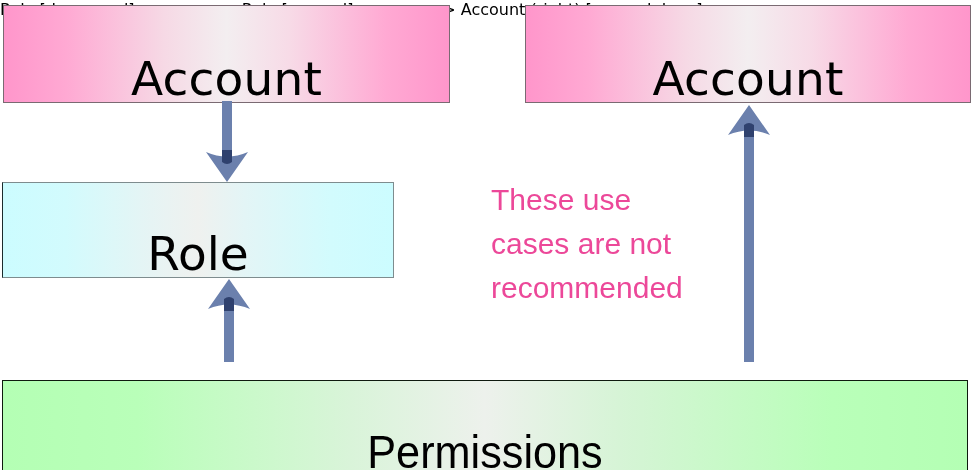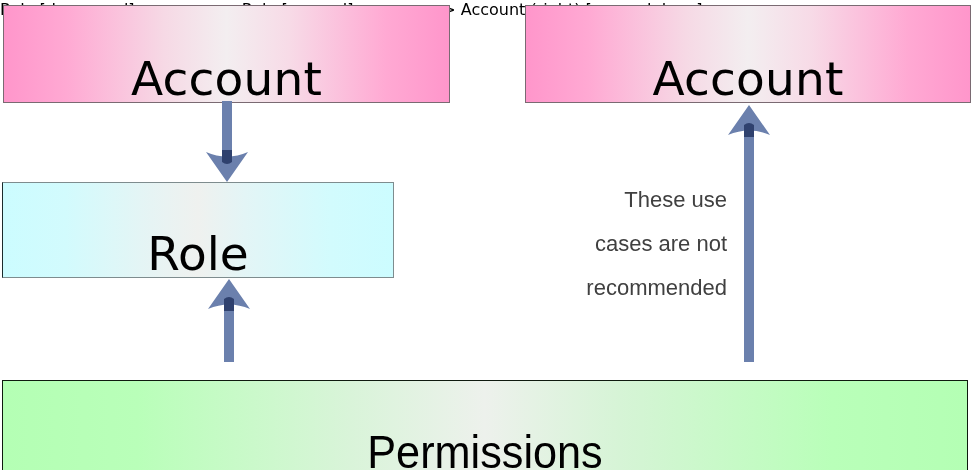--- a/index.html
+++ b/index.html
@@ -94,25 +94,25 @@
   
   .arrow { position: absolute; }
   .arrow svg { display: block; }
 
   
   #annotation {
     position: absolute;
     left: 491px;
     top: 178px;
     width: 236px;
-    color: #404040;
+    color: #ec4899;
     font-family: "Liberation Sans", "DejaVu Sans", sans-serif;
-    font-size: 22px;
+    font-size: 30px;
     line-height: 44px;
-    text-align: right;
+    text-align: left;
     white-space: pre-line;
   }
 </style>
 </head>
 <body>
 
 <div id="canvas">
 
   
   <div class="node node-account" id="account-left">

